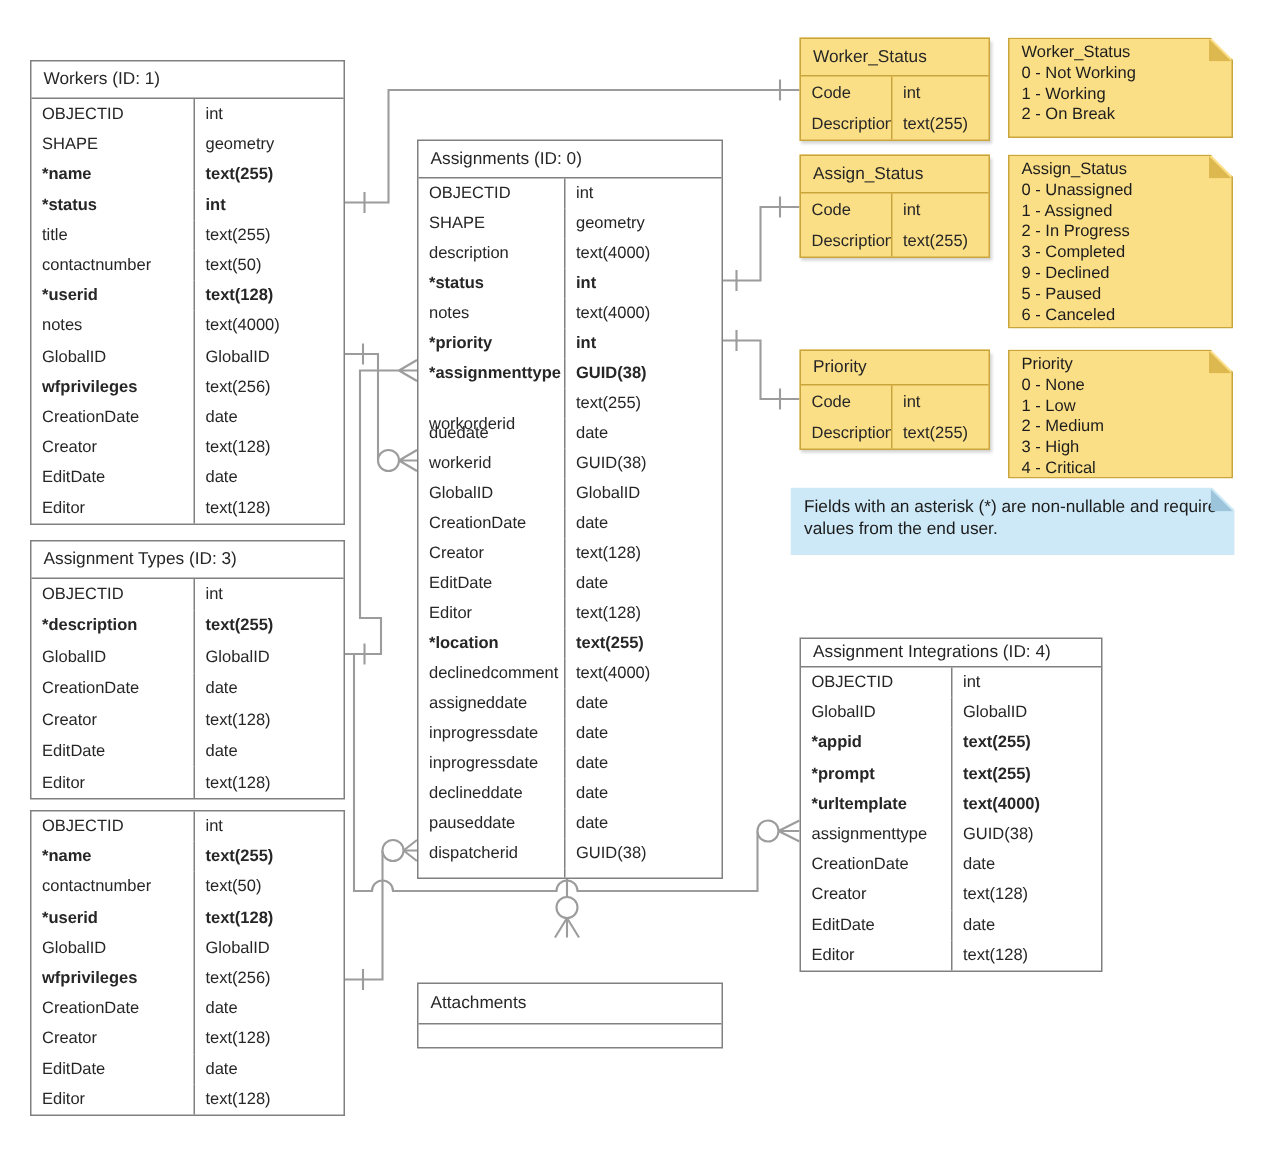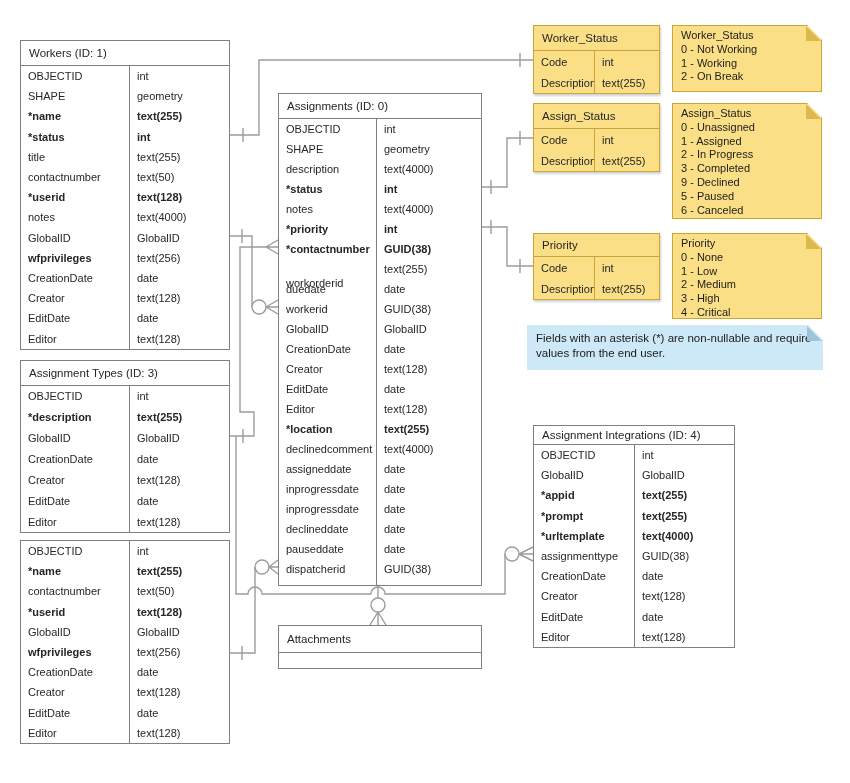--- a/index.html
+++ b/index.html
@@ -228,21 +228,21 @@
         </div>
         <div class="tbl-row" style="height: 20px;">
           <div class="cell nm" style="width: 97px;">notes</div>
           <div class="cell type">text(4000)</div>
         </div>
         <div class="tbl-row row-b1" style="height: 20px;">
           <div class="cell nm" style="width: 97px;">*priority</div>
           <div class="cell type">int</div>
         </div>
         <div class="tbl-row row-b1" style="height: 20px;">
-          <div class="cell nm" style="width: 97px;">*contactnumber</div>
+          <div class="cell nm" style="width: 97px;">*assignmenttype</div>
           <div class="cell type">GUID(38)</div>
         </div>
         <div class="tbl-row" style="height: 20px;">
           <div class="cell nm" style="width: 97px; margin-top: 28px;">workorderid</div>
           <div class="cell type">text(255)</div>
         </div>
         <div class="tbl-row" style="height: 20px;">
           <div class="cell nm" style="width: 97px;">duedate</div>
           <div class="cell type">date</div>
         </div>
@@ -300,21 +300,21 @@
         </div>
         <div class="tbl-row" style="height: 20px;">
           <div class="cell nm" style="width: 97px;">dispatcherid</div>
           <div class="cell type">GUID(38)</div>
         </div>
         <div class="tbl-row" style="height: 6px;">
           <div class="cell nm" style="width: 97px;"></div>
           <div class="cell type"></div>
         </div>
       </div>
-      <div class="tbl" style="left: 278px; top: 625px; width: 204px;">
+      <div class="tbl" style="left: 278px; top: 655px; width: 204px;">
         <div class="tbl-header" style="height: 26px;">Attachments</div>
         <div class="tbl-row" style="height: 15px;"></div>
       </div>
       <div class="tbl yellow" style="left: 533px; top: 25px; width: 127px;">
         <div class="tbl-header" style="height: 24px;">Worker_Status</div>
         <div class="tbl-row" style="height: 21px;">
           <div class="cell nm" style="width: 60px;">Code</div>
           <div class="cell type">int</div>
         </div>
         <div class="tbl-row" style="height: 21px;">

